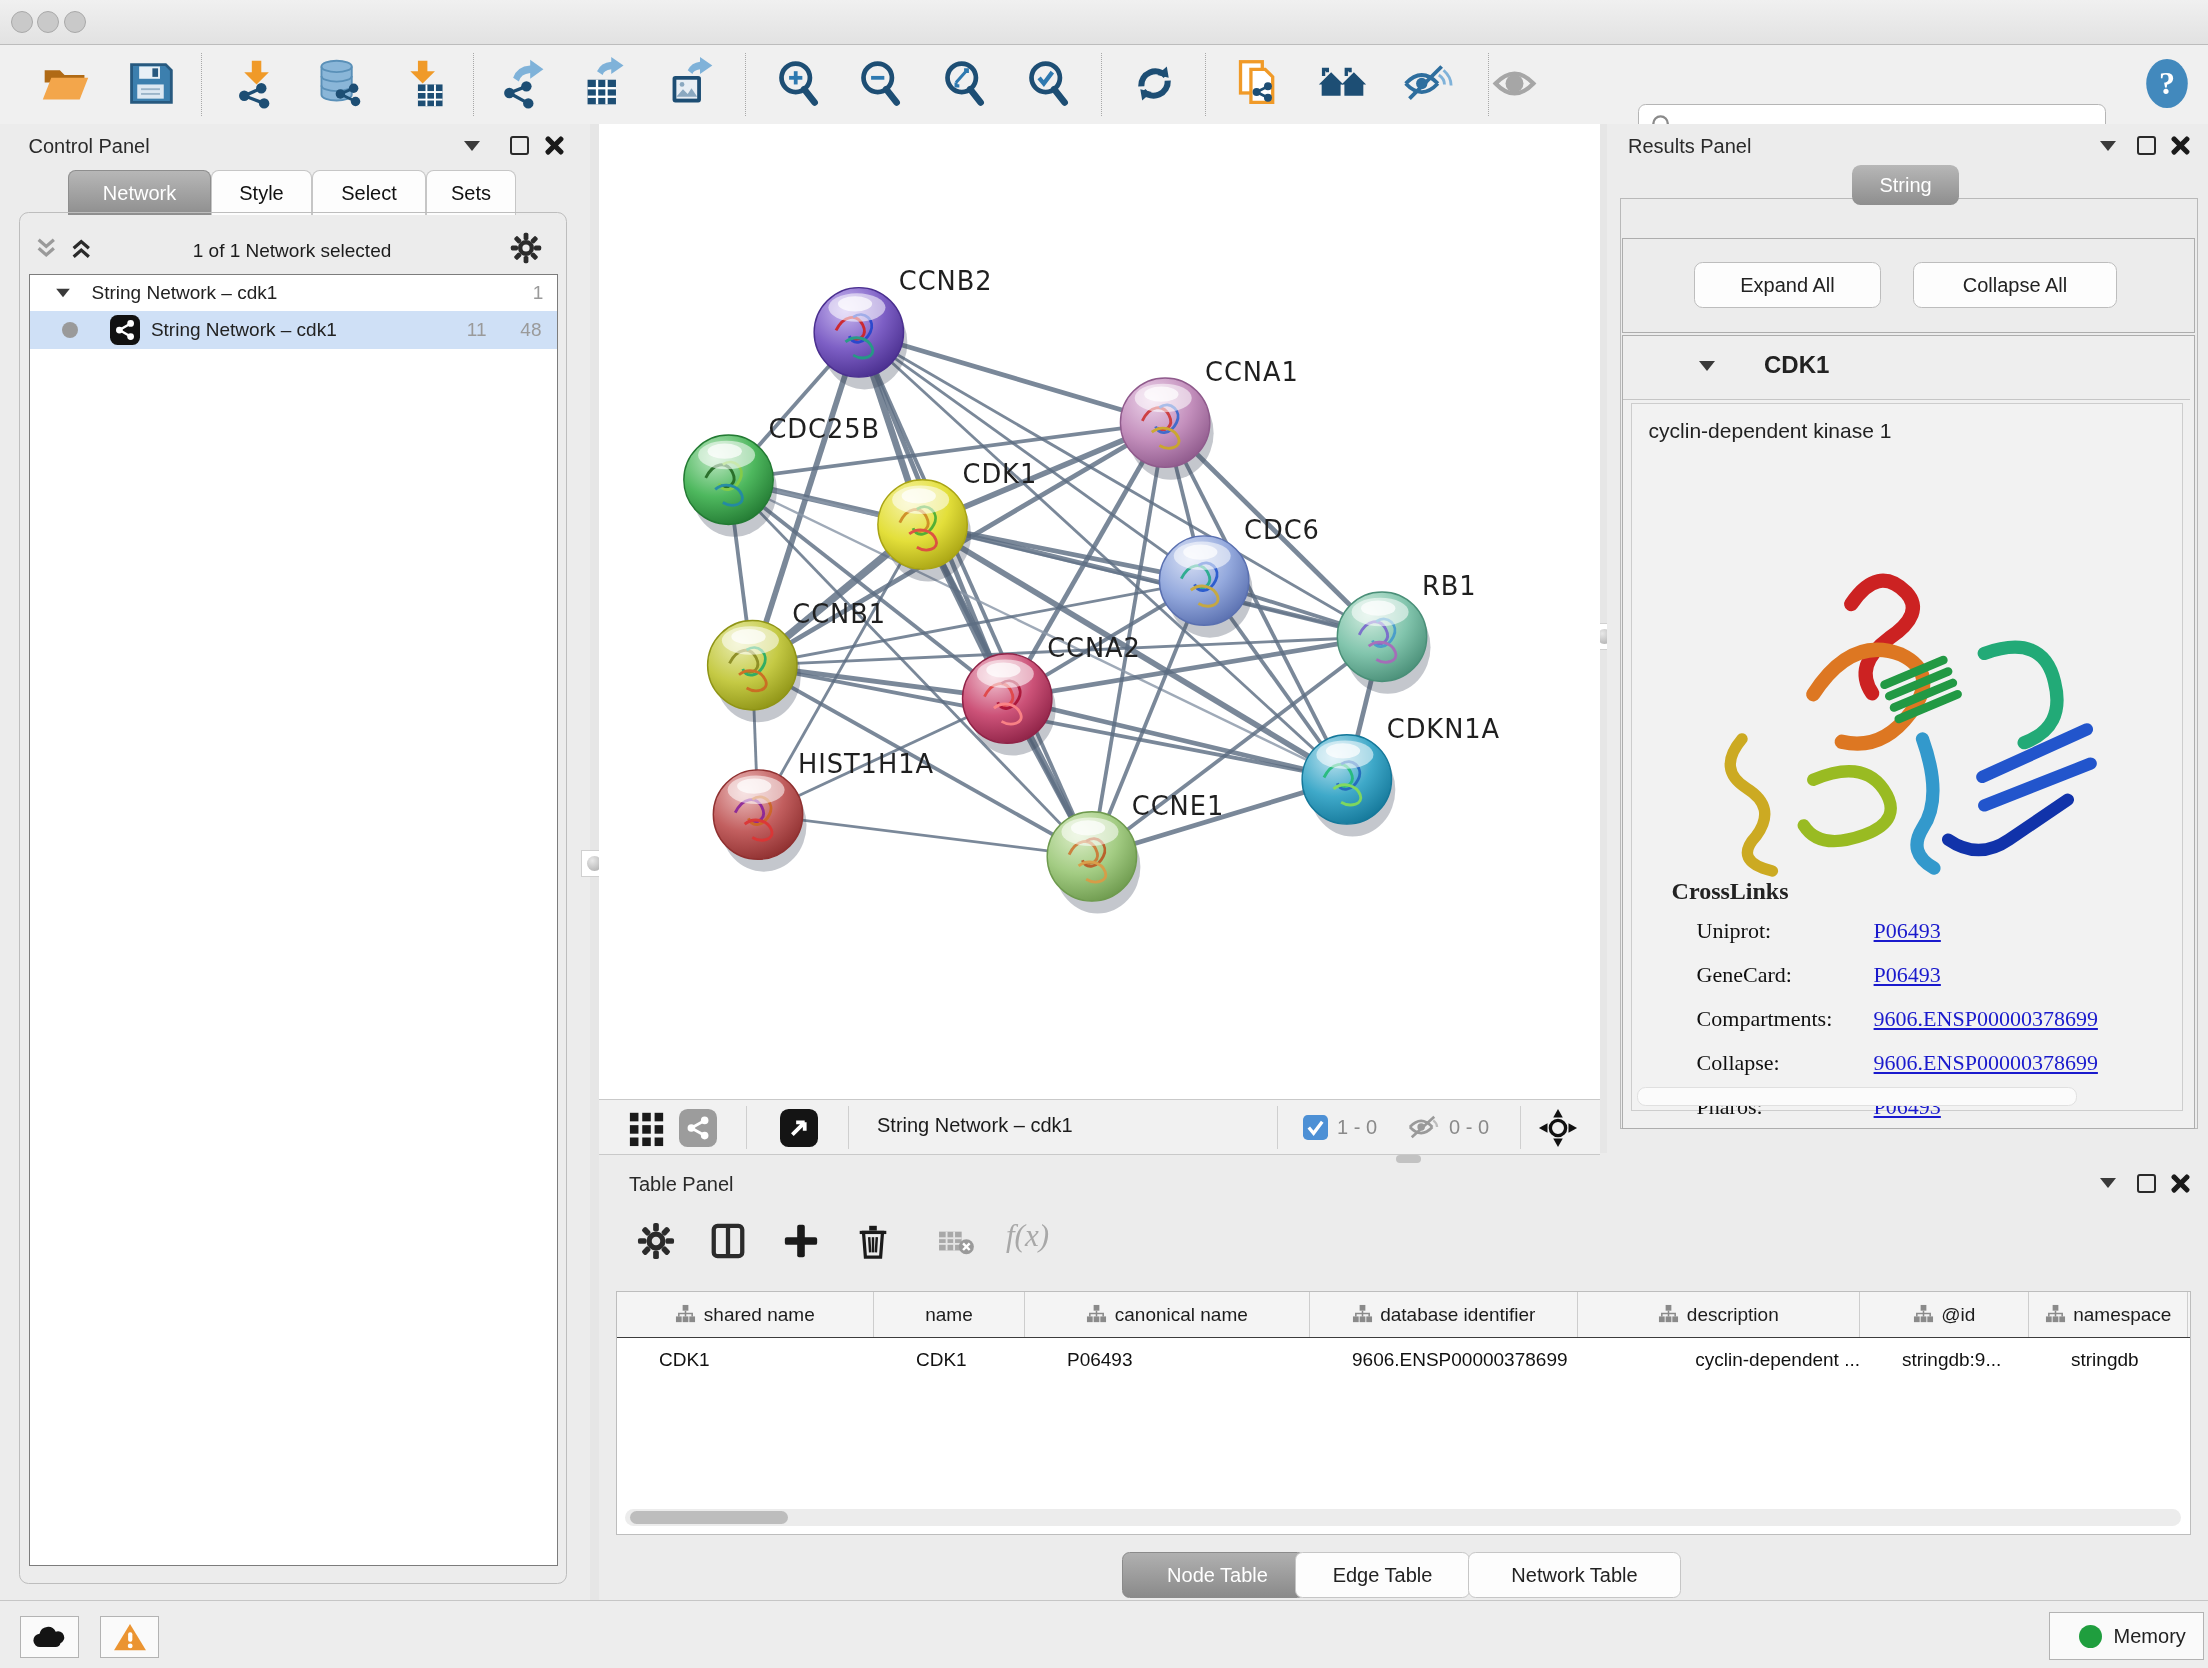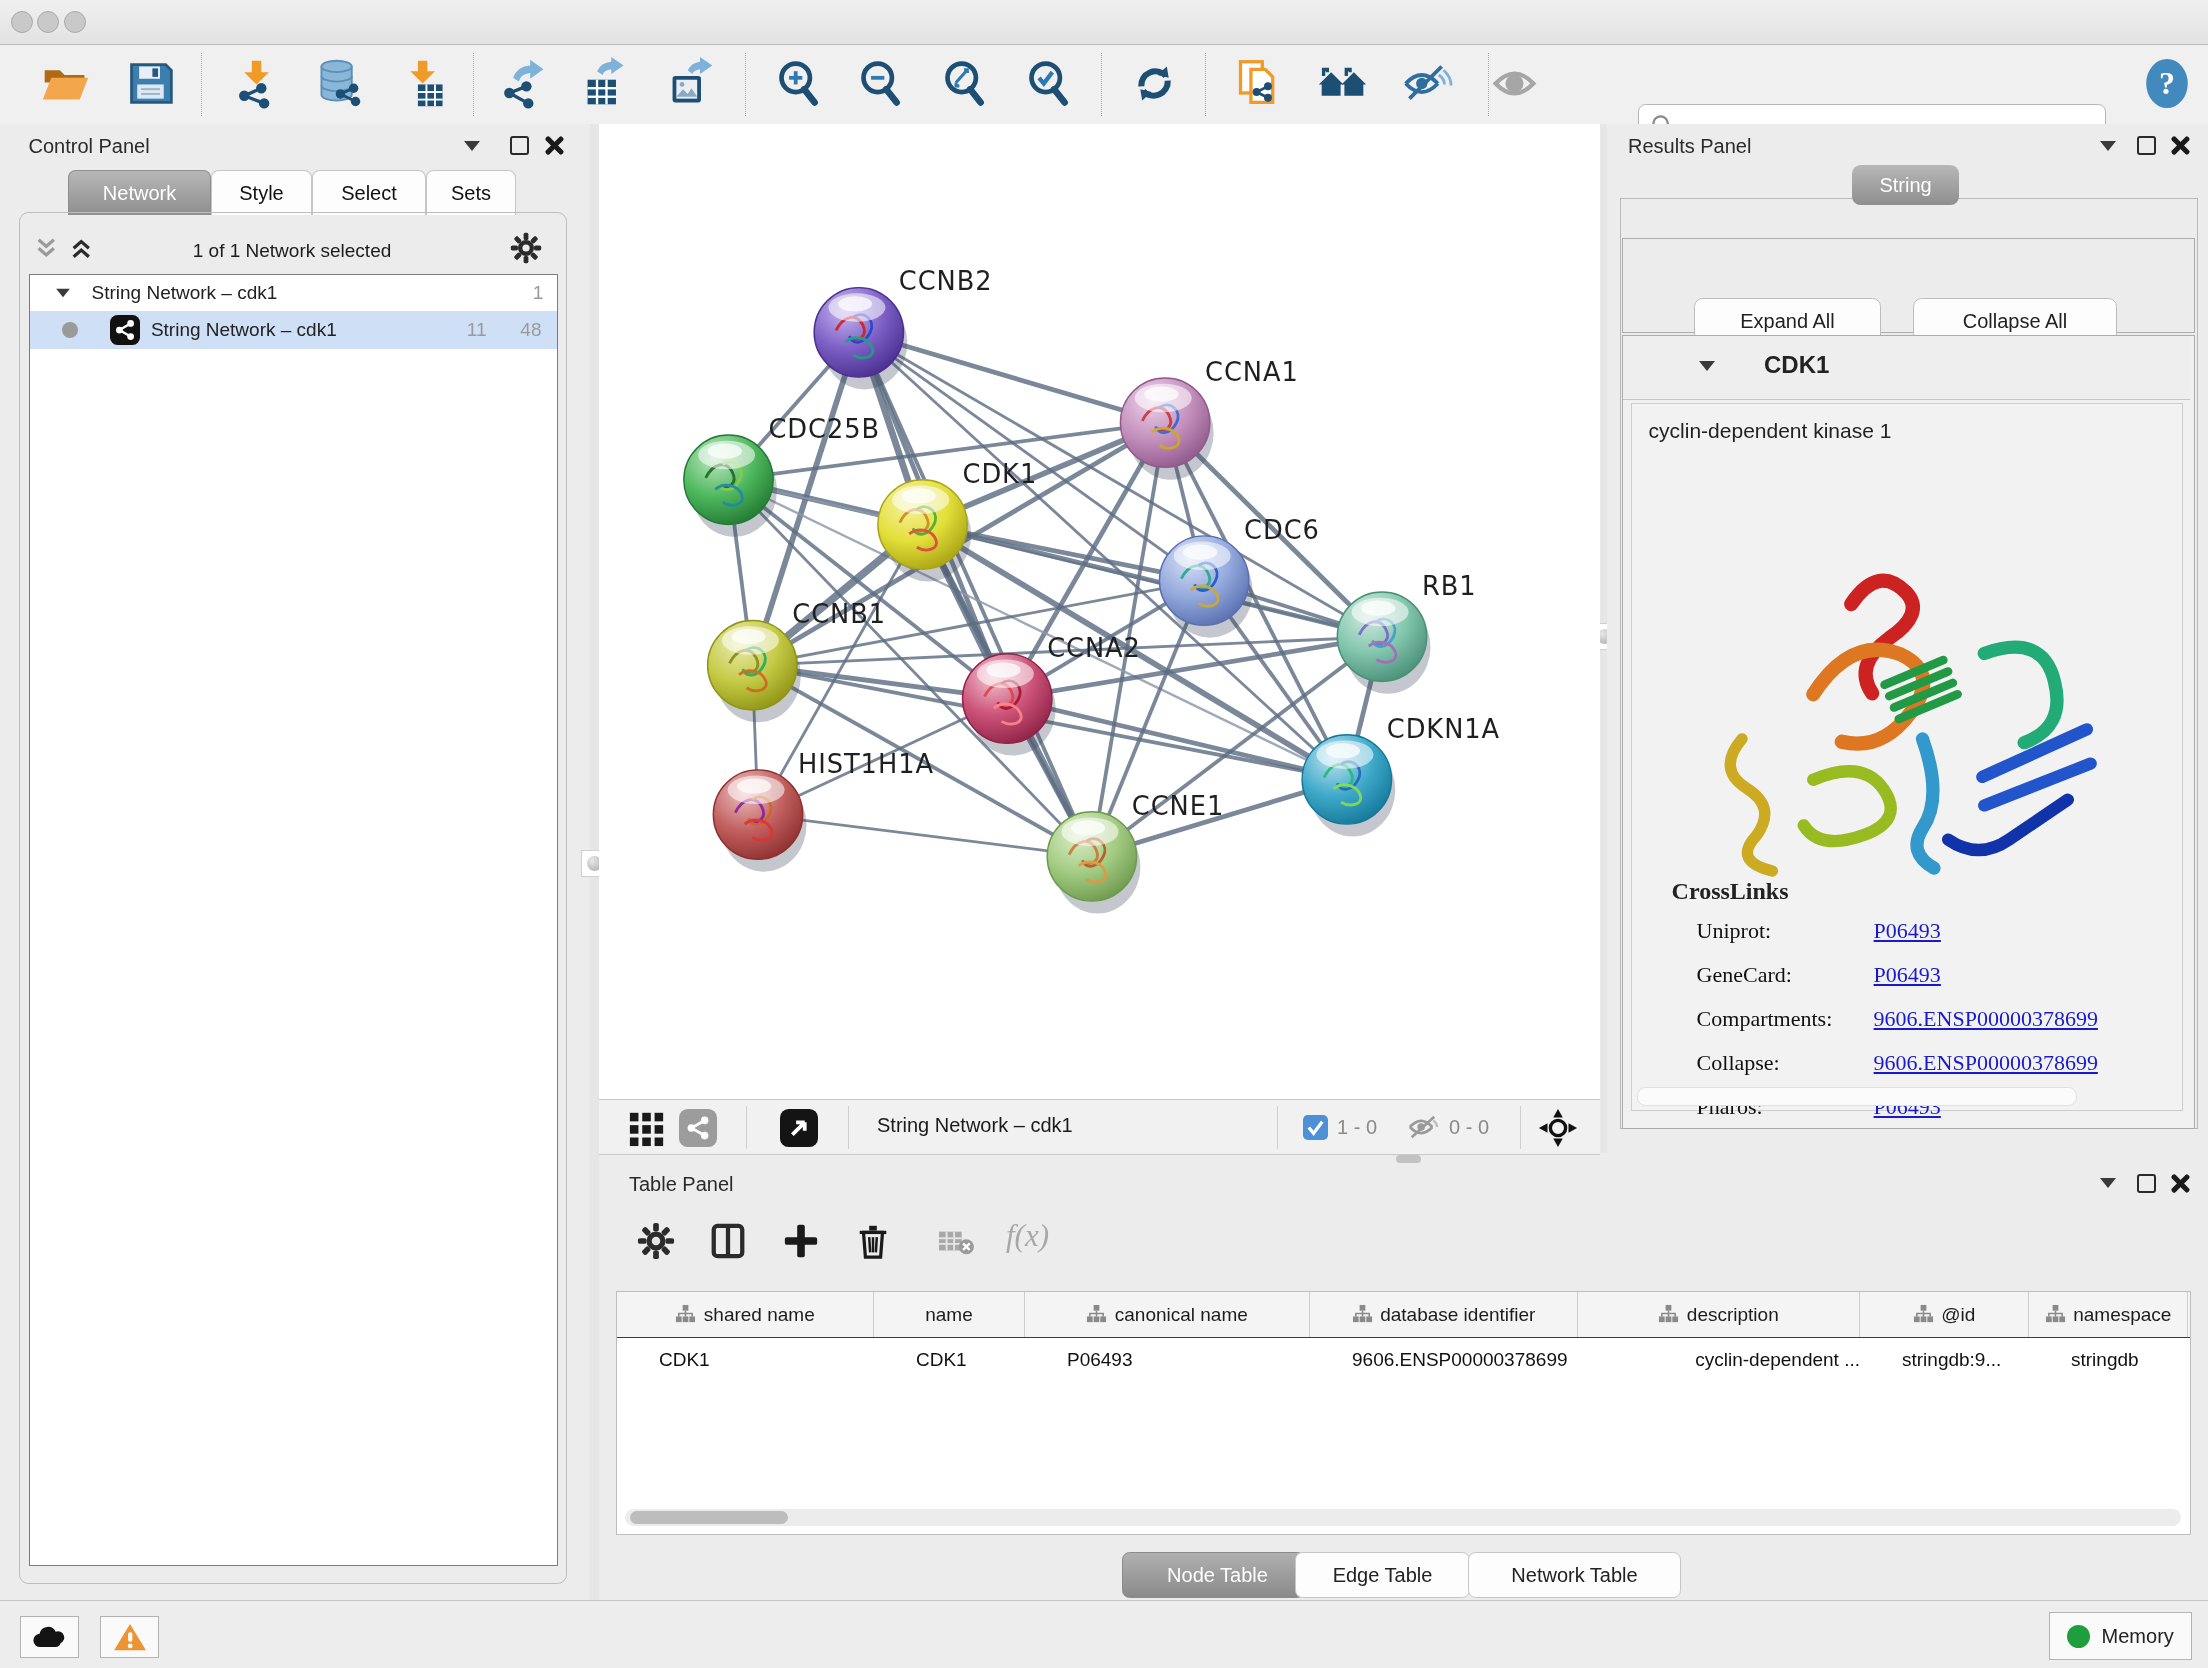--- a/index.html
+++ b/index.html
@@ -45,40 +45,40 @@
   .split-handle{width:25px;height:25px;background:#fff;border:1px solid #d0d0d0;display:flex;
                 align-items:center;justify-content:center;}
   .split-dot{width:15px;height:15px;border-radius:50%;background:radial-gradient(circle at 35% 30%,#e8e8e8,#a8a8a8);}
   #h-splitter{left:599px;top:1153px;width:1609px;height:12.4px;background:#ececec;}
   
   #results-panel{left:1607px;top:124px;width:601px;height:1041px;background:#ececec;}
   #rp-box{left:13.3px;top:74px;width:576px;height:929px;border:1.9px solid #b9b9b9;background:#ececec;}
   #rp-btnbox{left:15px;top:114px;width:571px;height:93px;border:1.9px solid #adadad;}
   #rp-content{left:15px;top:211px;width:571px;height:792px;border:1.9px solid #adadad;background:#f0f0f0;}
   .rp-btn{height:44px;background:#fdfdfd;border:1.9px solid #bdbdbd;border-radius:8.6px;font-size:20px;
-          display:flex;align-items:center;justify-content:center;cursor:pointer;margin-top:36px;}
+          display:flex;align-items:center;justify-content:center;cursor:pointer;}
   .serif{font-family:"Liberation Serif",serif;}
   .xlink{color:#1a1acd;text-decoration:underline;font-size:22px;font-family:"Liberation Serif",serif;cursor:pointer;}
   .xlabel{font-size:22px;color:#101010;font-family:"Liberation Serif",serif;}
   
   #table-panel{left:599px;top:1165px;width:1609px;height:435px;background:#ececec;}
   #tbl-box{left:17px;top:126px;width:1573px;height:242px;background:#fff;border:1px solid #bdbdbd;}
   #tbl-header{display:flex;height:46px;background:#f4f4f4;border-bottom:1.9px solid #3c3c3c;box-sizing:border-box;}
   .th{display:flex;align-items:center;justify-content:center;gap:7.6px;font-size:19px;color:#1c1c1c;
       border-right:1px solid #cdcdcd;box-sizing:border-box;overflow:hidden;white-space:nowrap;}
   #tbl-row{display:flex;height:44px;align-items:center;}
   .td{font-size:19px;color:#111;padding-left:42px;box-sizing:border-box;overflow:hidden;white-space:nowrap;}
   .btab{height:44px;border:1px solid #c6c6c6;border-radius:7.6px;background:#fdfdfd;font-size:20px;
         display:flex;align-items:center;justify-content:center;cursor:pointer;}
   .btab.sel{background:linear-gradient(#b0b0b0,#8a8a8a);color:#fff;border-color:#8a8a8a;padding-left:8px;}
   
   #status-bar{left:0;top:1600px;width:2208px;height:68px;background:#ededed;border-top:1px solid #c6c6c6;}
   .sb-btn{width:57px;height:40px;top:15px;background:#fafafa;border:1.9px solid #b3b3b3;cursor:pointer;}
   #memory-btn{left:2049px;top:11.4px;width:141px;height:46px;background:#fafafa;border:1.9px solid #b3b3b3;
-              display:flex;align-items:center;justify-content:center;gap:11.4px;font-size:20px;cursor:pointer;}
+              display:flex;align-items:center;justify-content:center;gap:11.4px;font-size:20px;cursor:pointer;padding-left:12px;}
   #memory-dot{width:23px;height:23px;border-radius:50%;background:#1f9e3e;}
   .node-label{font-family:"DejaVu Sans",sans-serif;font-size:27px;fill:#1f1f1f;letter-spacing:1px;}
 </style>
 </head>
 <body>
 
 <div id="titlebar" class="abs">
   <div class="traffic abs" style="left:10.5px"></div>
   <div class="traffic abs" style="left:37px"></div>
   <div class="traffic abs" style="left:64px"></div>

